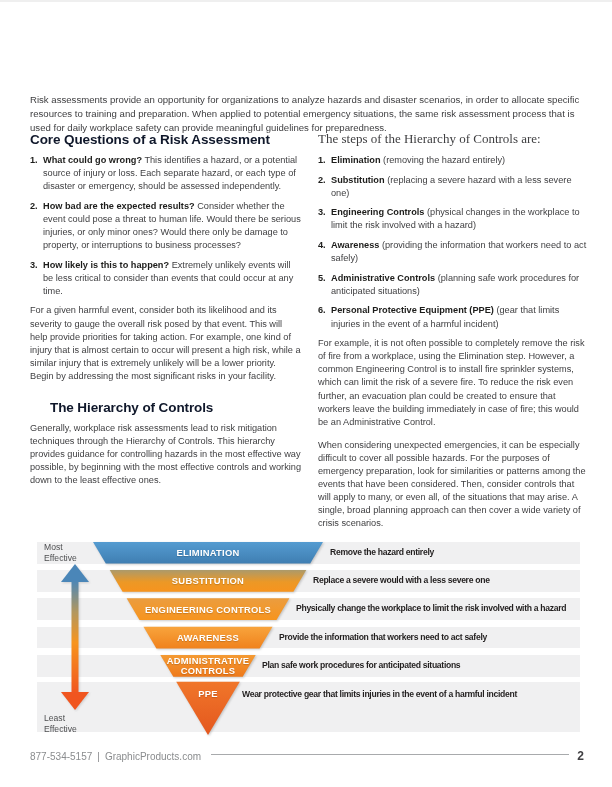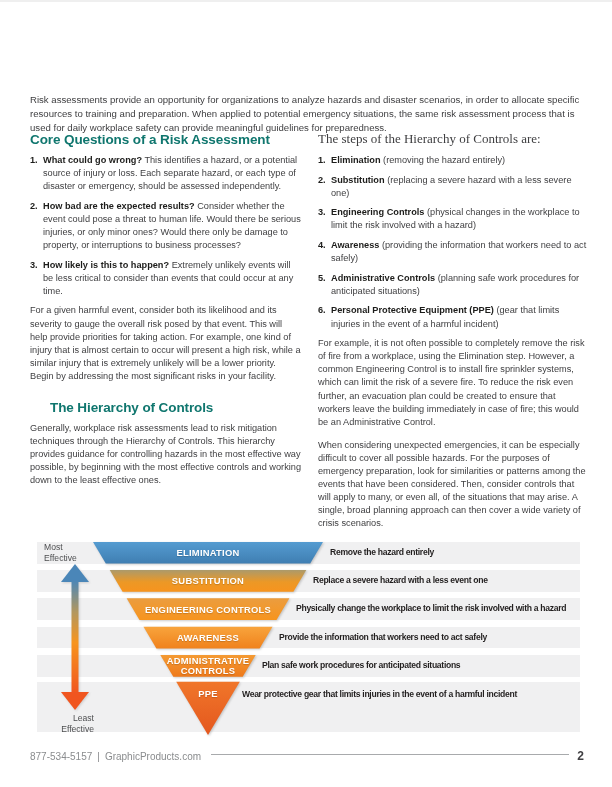--- a/index.html
+++ b/index.html
@@ -9,21 +9,21 @@
 
   .title{position:absolute;top:52px;left:30px;right:28px;margin:0;
          font-size:25px;font-weight:bold;letter-spacing:-0.4px;color:#1b3a52;}
   .intro{position:absolute;top:93px;left:30px;right:24px;margin:0;
          font-size:9.6px;line-height:14.2px;color:#3e3e40;}
 
   .col{position:absolute;top:132px;}
   .col-left{left:30px;width:271px;}
   .col-right{left:318px;width:270px;}
 
-  h2.sec{font-size:13.5px;font-weight:bold;color:#0f766e;margin:0 0 7px 0;letter-spacing:-0.1px;}
+  h2.sec{font-size:13.5px;font-weight:bold;color:#0f172a;margin:0 0 7px 0;letter-spacing:-0.1px;}
   h2.sec2{margin-top:17px;margin-left:20px;}
   .body-p{font-size:9.2px;line-height:13.1px;margin:0 0 10px 0;color:#3e3e40;}
   .lead-p{font-size:13px;line-height:13.1px;margin:0 0 9px 0;color:#3e3e40;font-family:Liberation Serif, serif;}
 
   ol.qlist{list-style:none;margin:0 0 4px 0;padding:0;}
   ol.qlist li{display:flex;margin:0 0 6.5px 0;font-size:9.2px;line-height:13.1px;}
   ol.qlist .num{width:13px;flex-shrink:0;font-weight:bold;color:#1d1d1b;}
   ol.qlist .lead-in{font-weight:bold;color:#1d1d1b;}
 
   
@@ -159,31 +159,31 @@
       </defs>
       <polygon points="93,6 323,6 310.2,27.5 105.8,27.5" fill="url(#g0)"></polygon>
       <polygon points="109.7,34 306.3,34 293.4,55.7 122.6,55.7" fill="url(#g1)"></polygon>
       <polygon points="126.6,62.3 289.4,62.3 276.5,84 139.5,84" fill="url(#g2)"></polygon>
       <polygon points="143.5,90.7 272.5,90.7 259.6,112.4 156.4,112.4" fill="url(#g3)"></polygon>
       <polygon points="160.3,119 255.7,119 242.7,140.7 173.3,140.7" fill="url(#g4)"></polygon>
       <polygon points="176.2,145.7 239.8,145.7 208,199" fill="url(#g5)"></polygon>
     </svg>
 
     <div class="eff-label" style="left:44px;top:6px;">Most Effective</div>
-    <div class="eff-label" style="left:44px;top:177px;text-align:right;">Least Effective</div>
+    <div class="eff-label" style="left:44px;top:177px;">Least Effective</div>
 
     <div class="lvl-label" style="top:11px;">ELIMINATION</div>
     <div class="lvl-label" style="top:39px;">SUBSTITUTION</div>
     <div class="lvl-label" style="top:67.5px;">ENGINEERING CONTROLS</div>
     <div class="lvl-label" style="top:96px;">AWARENESS</div>
     <div class="lvl-label two-line" style="top:120px;">ADMINISTRATIVE CONTROLS</div>
     <div class="lvl-label" style="top:152px;">PPE</div>
 
     <div class="lvl-desc" style="left:330px;top:11px;">Remove the hazard entirely</div>
-    <div class="lvl-desc" style="left:313px;top:39px;">Replace a severe hazard with a less event one</div>
+    <div class="lvl-desc" style="left:313px;top:39px;">Replace a severe would with a less severe one</div>
     <div class="lvl-desc" style="left:296px;top:67.3px;">Physically change the workplace to limit the risk involved with a hazard</div>
     <div class="lvl-desc" style="left:279px;top:95.7px;">Provide the information that workers need to act safely</div>
     <div class="lvl-desc" style="left:262px;top:124px;">Plan safe work procedures for anticipated situations</div>
     <div class="lvl-desc" style="left:242px;top:152.5px;">Wear protective gear that limits injuries in the event of a harmful incident</div>
   </div>
 
   <div class="footer">
     <span class="contact"><span>877-534-5157</span><span class="sep">|</span><span>GraphicProducts.com</span></span>
     <span class="rule"></span>
     <span class="pagenum">2</span>

